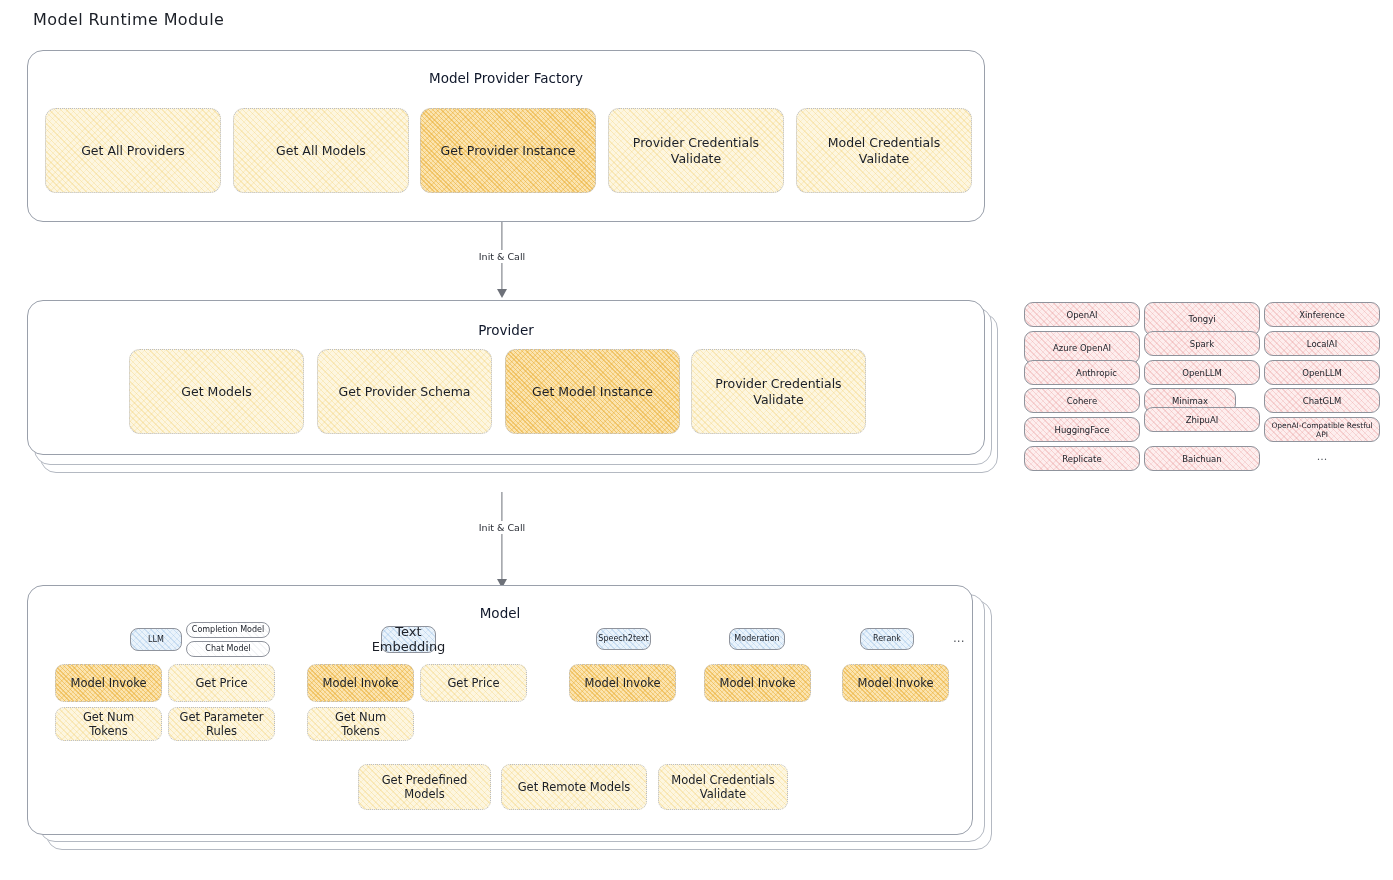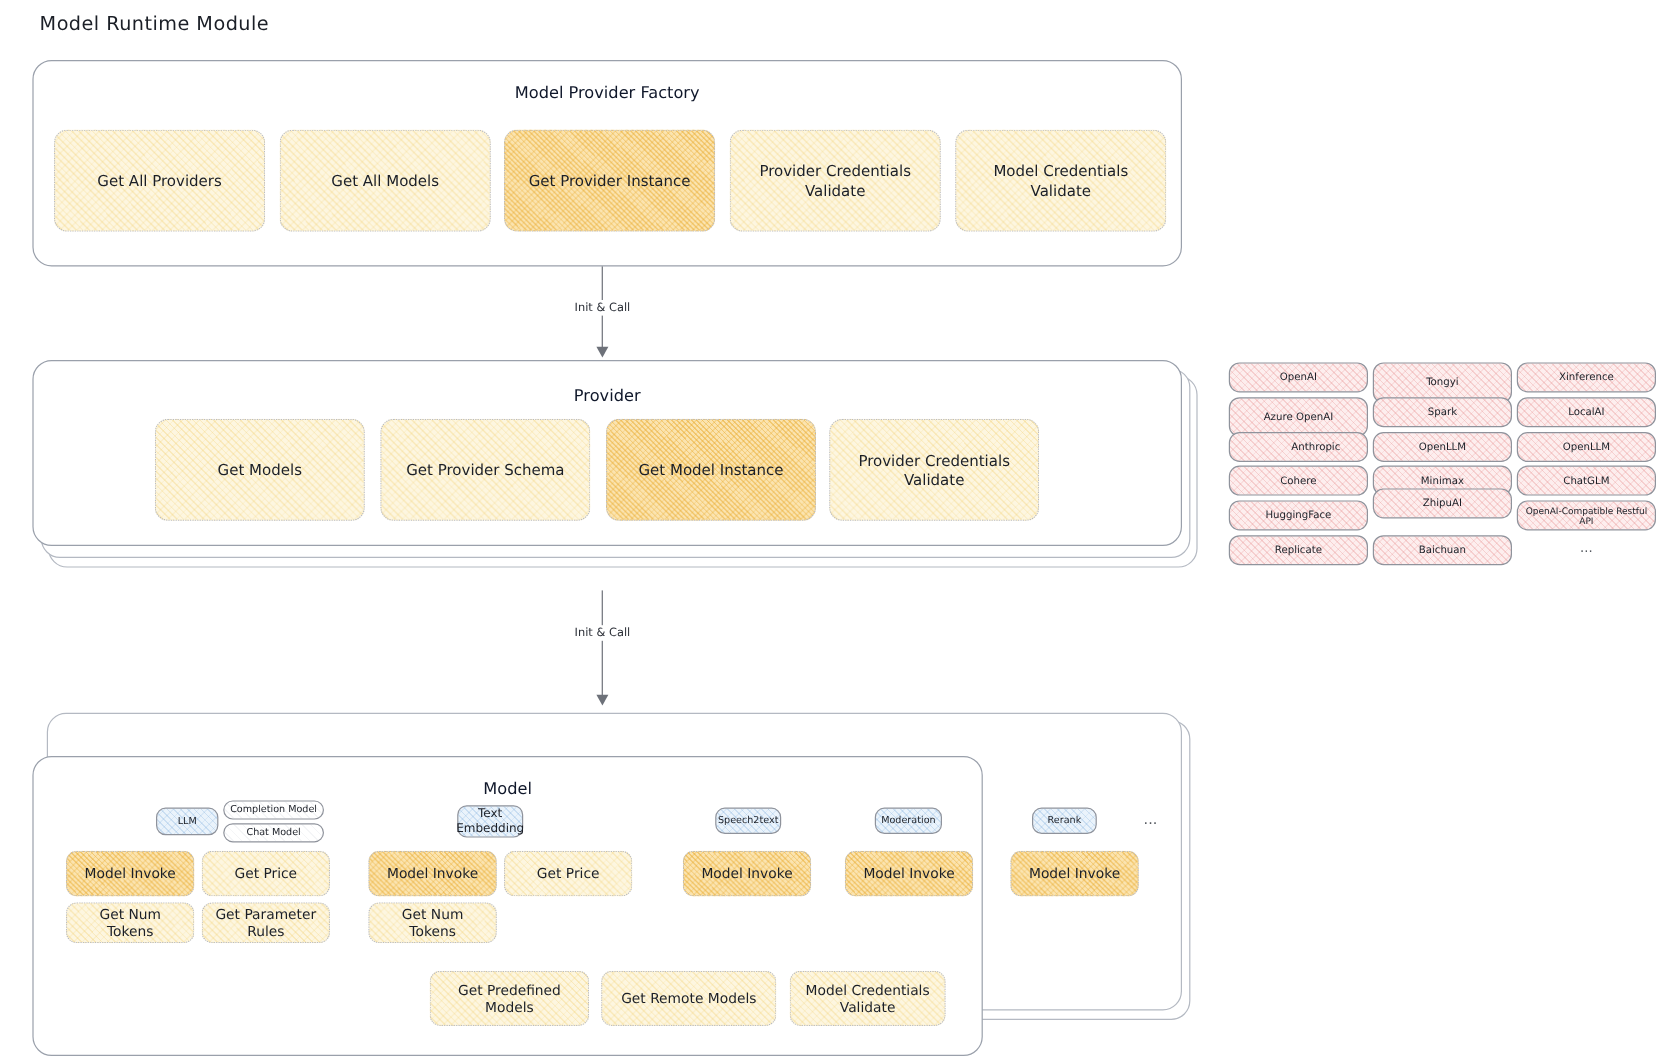--- a/index.html
+++ b/index.html
@@ -109,21 +109,21 @@
   .pill {
     position: absolute;
     border: 1.2px solid #8f939c;
     border-radius: 8px;
     display: flex; align-items: center; justify-content: center;
     font-size: 8px; line-height: 1.15;
     text-align: center;
     color: #1b1f27;
     padding: 0 3px;
   }
-  .pill.two-line { font-size: 10px; }
+  .pill.two-line { font-size: 13px; }
 
   
   .connector { position: absolute; }
   .connector .vline {
     position: absolute; left: 50%;
     width: 1.2px; background: #6d7179;
     transform: translateX(-50%);
   }
   .connector .arrowhead {
     position: absolute; left: 50%; bottom: 0;
@@ -229,21 +229,21 @@
 
   <div class="chip hatch-pink" style="left:120px; top:2px; width:116px; height:34px;">
     <span>Tongyi</span>
     </div>
   <div class="chip hatch-pink" style="left:120px; top:31px; width:116px; height:25px;">
     <span>Spark</span>
     </div>
   <div class="chip hatch-pink" style="left:120px; top:60px; width:116px; height:25px;">
     <span>OpenLLM</span>
     </div>
-  <div class="chip hatch-pink" style="left:120px; top:88px; width:116px; height:25px;">
+  <div class="chip hatch-pink" style="left:120px; top:88px; width:92px; height:25px;">
     <span>Minimax</span>
     </div>
   <div class="chip hatch-pink" style="left:120px; top:107px; width:116px; height:25px;">
     <span>ZhipuAI</span>
     </div>
   <div class="chip hatch-pink" style="left:120px; top:146px; width:116px; height:25px;">
     <span>Baichuan</span>
     </div>
 
   <div class="chip hatch-pink" style="left:240px; top:2px; width:116px; height:25px;">
@@ -266,21 +266,21 @@
 
 <div class="connector" style="left:462px; top:492px; width:80px; height:96px;">
   <div class="vline" style="top:0; height:88px;"></div>
   <div class="arrowhead"></div>
   <div class="conn-label" style="top:29px;">Init &amp; Call</div>
 </div>
 
 <div class="panel-shadow" style="left:46px; top:600px; width:946px; height:250px;"></div>
 <div class="panel-shadow" style="left:39px; top:594px; width:946px; height:248px;"></div>
 
-<div class="panel" style="left:27px; top:585px; width:792px; height:250px;margin-top:45px;">
+<div class="panel" style="left:27px; top:585px; width:946px; height:250px;">
 
   <div class="panel-title" style="top:19px;">Model</div>
 
   <div class="pill hatch-blue" style="left:102px; top:42px; width:52px; height:23px;">
     <span>LLM</span>
   </div>
   <div class="pill hatch-white" style="left:158px; top:36px; width:84px; height:16px;">
     <span>Completion Model</span>
   </div>
   <div class="pill hatch-white" style="left:158px; top:55px; width:84px; height:16px;">

